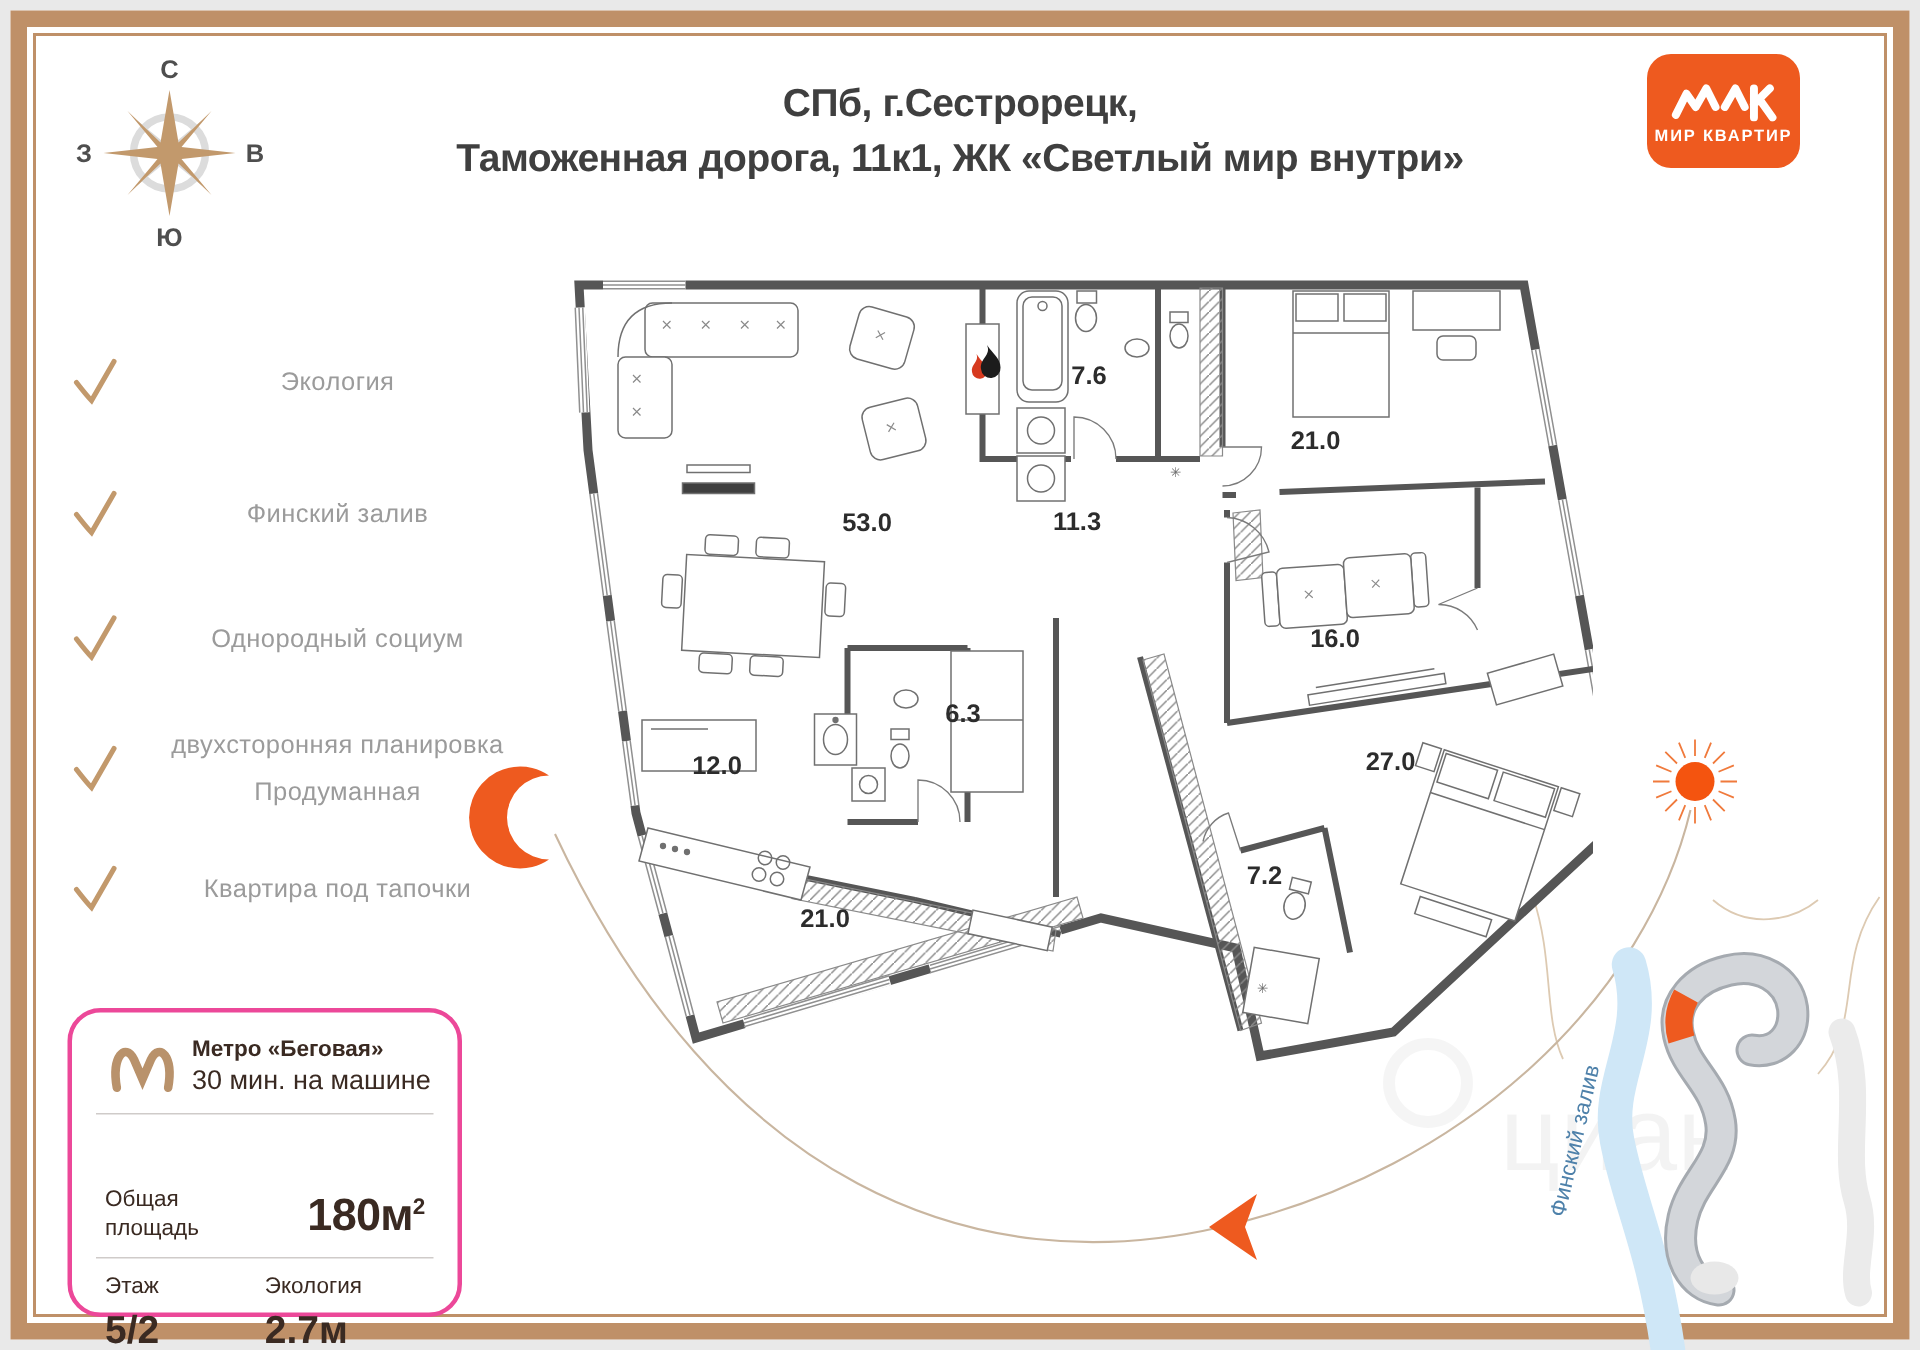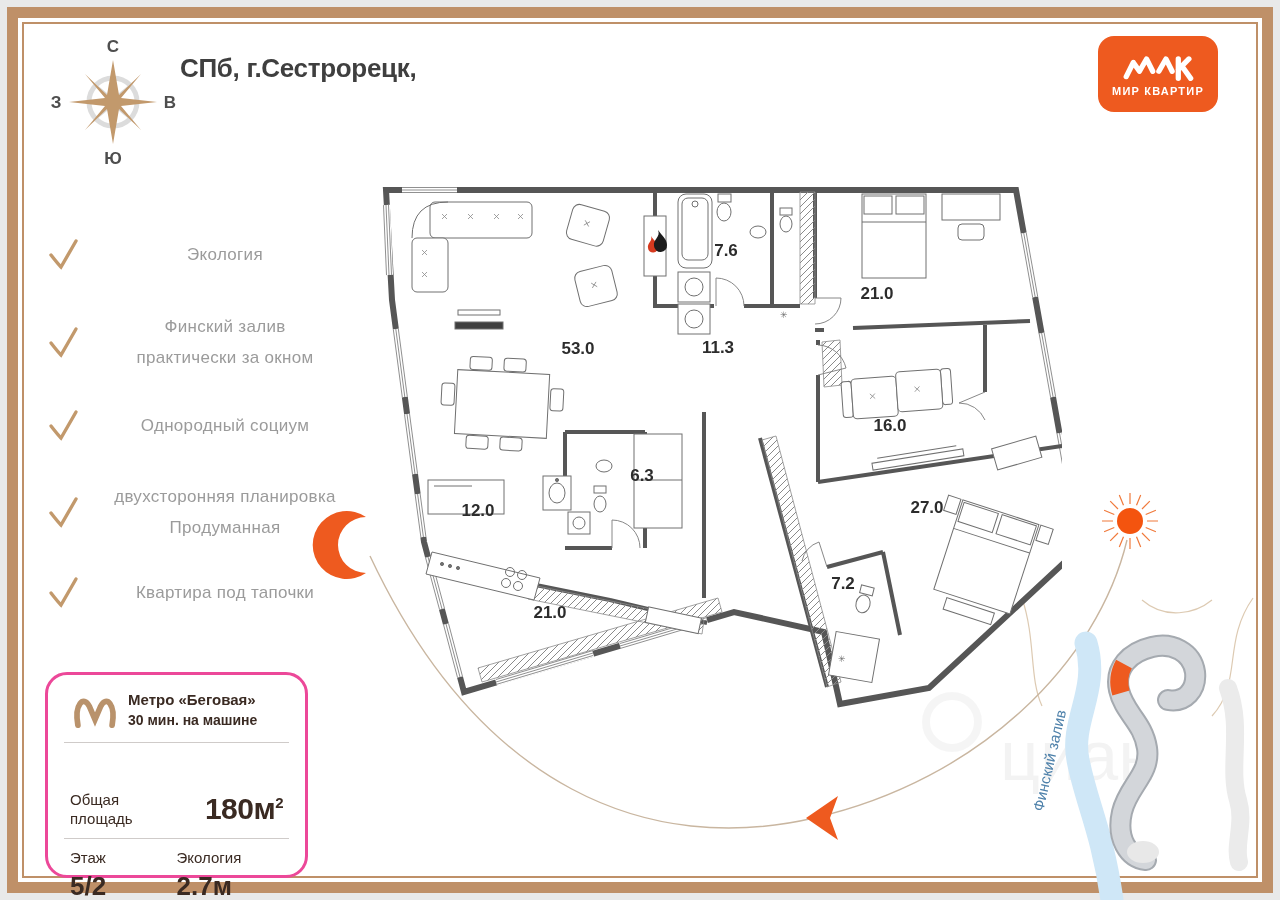--- a/index.html
+++ b/index.html
@@ -12,27 +12,27 @@
     position:absolute;left:7px;top:7px;right:7px;bottom:7px;
     border:11px solid #bf9068;background:#ffffff;
   }
   .frame-inner{
     position:absolute;left:22px;top:22px;right:22px;bottom:22px;
     border:2px solid #bf9068;background:#ffffff;
   }
   .abs{position:absolute;}
   
   .title{
-    left:180px;top:50px;width:920px;
+    left:180px;top:50px;width:920px;text-align:center;
     color:#3f3f3f;font-size:26px;line-height:37px;font-weight:600;
     letter-spacing:-0.3px;
   }
   
   .logo{
-    left:1098px;top:36px;width:120px;height:76px;border-radius:16px;
+    left:1098px;top:36px;width:102px;height:76px;border-radius:16px;
     background:#ee5a1f;display:flex;flex-direction:column;align-items:center;
     justify-content:center;gap:4px;
   }
   .logo-text{color:#fff;font-size:11px;font-weight:bold;letter-spacing:1.2px;}
   
   .feature{
     position:absolute;left:46px;width:324px;display:flex;align-items:center;
   }
   .feature .txt{
     flex:1;text-align:center;color:#9b9b9b;font-size:17px;line-height:31px;
@@ -40,23 +40,23 @@
   }
   .feature svg{flex:0 0 34px;}
   
   .card{
     left:45px;top:672px;width:263px;height:206px;background:#fff;
     border:3px solid #ec4899;border-radius:22px;box-sizing:border-box;
     color:#3a2a22;
   }
   .card .row1{display:flex;align-items:center;gap:10px;padding:14px 14px 8px 24px;}
   .card .row1 .metro-name{font-size:15px;font-weight:bold;line-height:21px;}
-  .card .row1 .metro-time{font-size:14px;font-weight:700;line-height:20px;}
+  .card .row1 .metro-time{font-size:18px;font-weight:400;line-height:20px;}
   .card hr{border:none;border-top:1px solid #cfcbc9;margin:4px 16px;}
-  .card .row2{display:flex;justify-content:space-between;align-items:center;padding:6px 22px;margin-top:41px;}
+  .card .row2{display:flex;justify-content:space-between;align-items:flex-end;padding:6px 22px;margin-top:41px;}
   .card .row2 .lbl{width:88px;font-size:15px;line-height:19px;font-weight:500;}
   .card .big{font-size:30px;font-weight:bold;letter-spacing:-0.5px;}
   .card .big sup{font-size:15px;}
   .card .row3{display:flex;padding:6px 22px 12px;}
   .card .row3 .col{width:50%;}
   .card .row3 .lbl{font-size:15px;font-weight:500;}
   .card .row3 .val{font-size:26px;font-weight:bold;margin-top:5px;}
   svg text{font-family:"Liberation Sans", sans-serif;}
   .room-label{font-size:17px;font-weight:bold;fill:#2c2c2c;}
 </style>
@@ -106,20 +106,21 @@
     <path fill="#c2996c" d="M0,-42 L6,-7 L28,-28 L8,-4 L44,0 L8,4 L28,28 L6,7 L0,42 L-6,7 L-28,28 L-8,4 L-44,0 L-8,-4 L-28,-28 L-6,-7 Z"></path>
   </g>
   <text x="65" y="22" text-anchor="middle" font-size="17" font-weight="bold" fill="#4e4e4e">С</text>
   <text x="65" y="134" text-anchor="middle" font-size="17" font-weight="bold" fill="#4e4e4e">Ю</text>
   <text x="8" y="78" text-anchor="middle" font-size="17" font-weight="bold" fill="#4e4e4e">З</text>
   <text x="122" y="78" text-anchor="middle" font-size="17" font-weight="bold" fill="#4e4e4e">В</text>
 </svg>
 
 <div class="abs title">
   <div>СПб, г.Сестрорецк,</div>
+  <div>Таможенная дорога, 11к1, ЖК «Светлый мир внутри»</div>
 </div>
 
 <div class="abs logo">
   <svg width="80" height="30" viewBox="0 0 80 34">
     <g stroke="#fff" stroke-width="6" fill="none" stroke-linecap="round" stroke-linejoin="round">
       <path d="M4,29 L12,13 L19,23 L27,9 L34,23"></path>
       <path d="M41,23 L49,9 L56,23"></path>
       <path d="M63,9 V31 M63,21 L75,9 M67,17 L77,31"></path>
     </g>
   </svg>
@@ -134,21 +135,20 @@
       <div>Экология</div>
       <div></div>
     </div>
 </div>
 <div class="feature" style="top:310px;height:64px">
   <svg width="34" height="34" viewBox="0 0 34 34">
       <path d="M5,18 Q12,27 15,30 L30,4" fill="none" stroke="#c2996c" stroke-width="3.4" stroke-linecap="round"></path>
     </svg>
   <div class="txt">
       <div>Финский залив</div>
-      <div>практически за окном</div>
     </div>
 </div>
 <div class="feature" style="top:401px;height:48px">
   <svg width="34" height="34" viewBox="0 0 34 34">
       <path d="M5,18 Q12,27 15,30 L30,4" fill="none" stroke="#c2996c" stroke-width="3.4" stroke-linecap="round"></path>
     </svg>
   <div class="txt">
       <div>Однородный социум</div>
       <div></div>
     </div>

